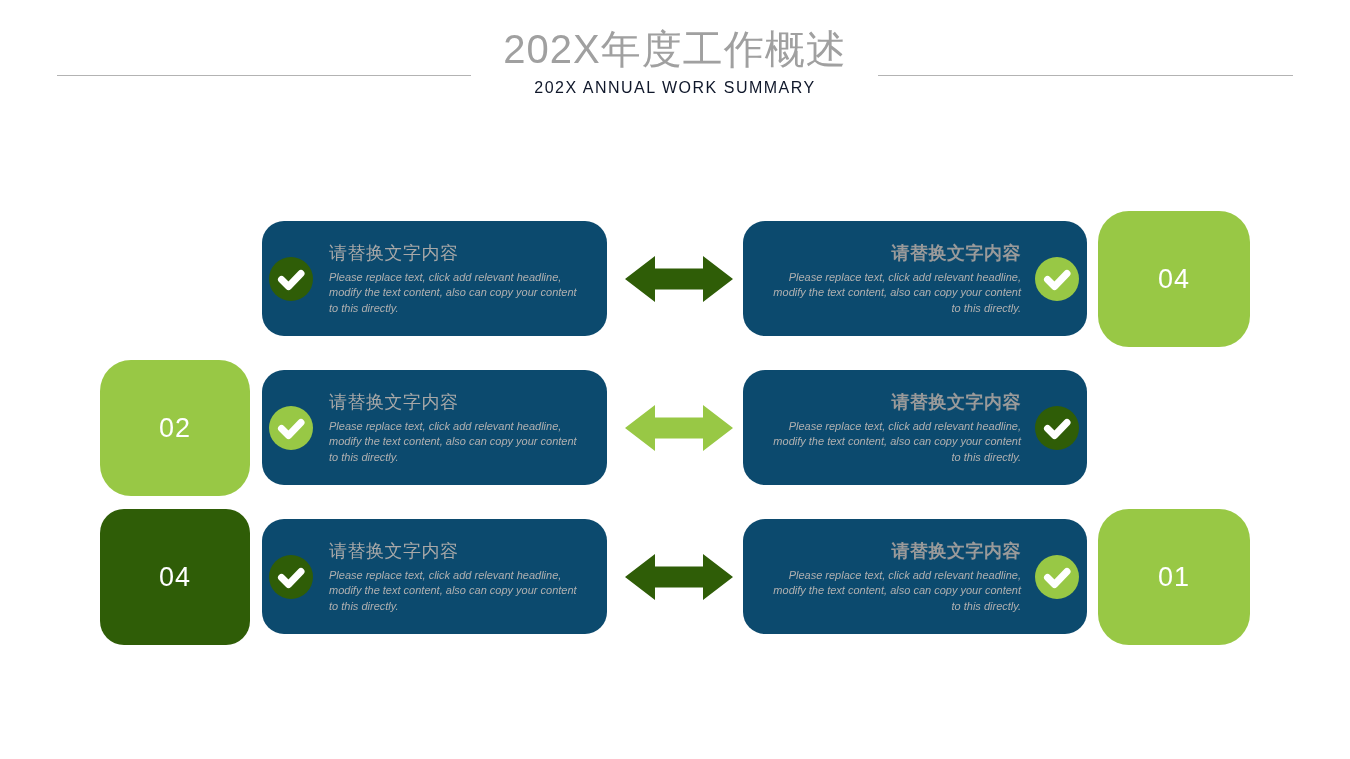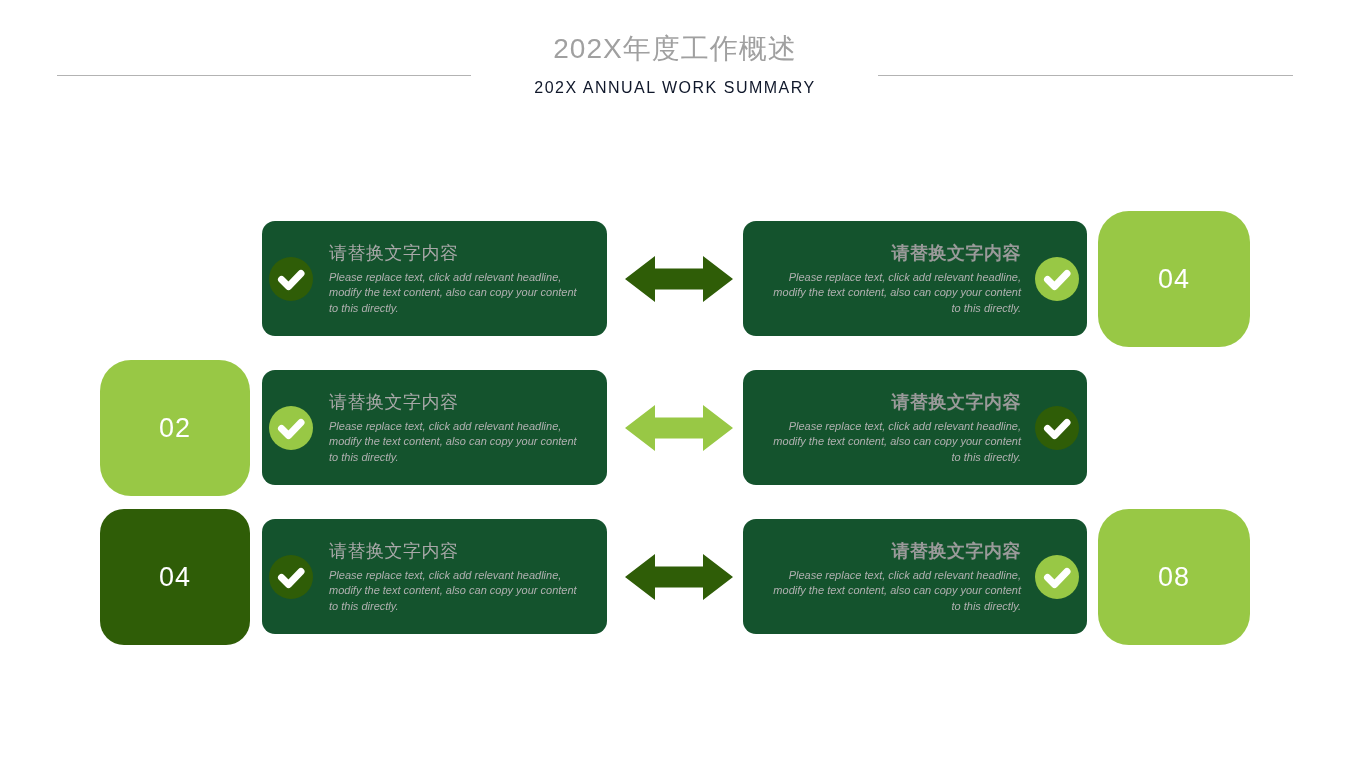--- a/index.html
+++ b/index.html
@@ -8,21 +8,21 @@
     position: relative;
     background: #ffffff;
     overflow: hidden;
     font-family: "Liberation Sans", "DejaVu Sans", sans-serif;
   }
 
   
   .slide-title {
     position: absolute; top: 26px; left: 0; width: 100%;
     text-align: center;
-    font-size: 28px; line-height: 46px;
+    font-size: 40px; line-height: 46px;
     color: #a0a0a0; letter-spacing: 1px;
   }
   .slide-subtitle {
     position: absolute; top: 79px; left: 0; width: 100%;
     text-align: center;
     font-size: 16px; color: #0f172a; letter-spacing: 1.5px;
   }
   .hline { position: absolute; top: 75px; border-top: 1px solid #b3b3b3; height: 0; }
   .hline.left  { left: 57px;  width: 414px; }
   .hline.right { left: 878px; width: 415px; }
@@ -43,21 +43,21 @@
     z-index: 2;
   }
   .num-tile.left  { left: 100px;  width: 150px; }
   .num-tile.right { left: 1098px; width: 152px; }
   .num-tile.tone-dark  { background: #2f5d07; }
   .num-tile.tone-light { background: #98c845; border-radius: 31px; }
   .num-tile .num { color: #ffffff; font-size: 27px; letter-spacing: 1px; }
 
   .text-card {
     position: absolute; top: 10px; height: 115px;
-    background: #14532d; border-radius: 13px;
+    background: #0c4a6e; border-radius: 22px;
     display: flex; align-items: center;
     z-index: 1;
   }
   .text-card.left  { left: 262px; width: 345px; }
   .text-card.right { left: 743px; width: 344px; justify-content: flex-end; }
 
   .check-icon { width: 44px; height: 44px; flex: 0 0 44px; display: block; }
   .text-card.left  .check-icon { margin-left: 7px; }
   .text-card.right .check-icon { margin-right: 8px; }
 
@@ -187,15 +187,15 @@
       <div class="card-body">Please replace text, click add relevant headline,
 modify the text content, also can copy your content
 to this directly.</div>
     </div>
     <svg class="check-icon tone-light" viewBox="0 0 44 44">
       <circle cx="22" cy="22" r="22" fill="currentColor"></circle>
       <path d="M12.5 22.5 L19.5 29.5 L32 16.5" fill="none" stroke="#ffffff" stroke-width="7" stroke-linecap="round" stroke-linejoin="round"></path>
     </svg>
   </div>
   <div class="num-tile right tone-light">
-    <span class="num">08</span>
+    <span class="num">01</span>
   </div>
 </div>
 
 </body></html>

